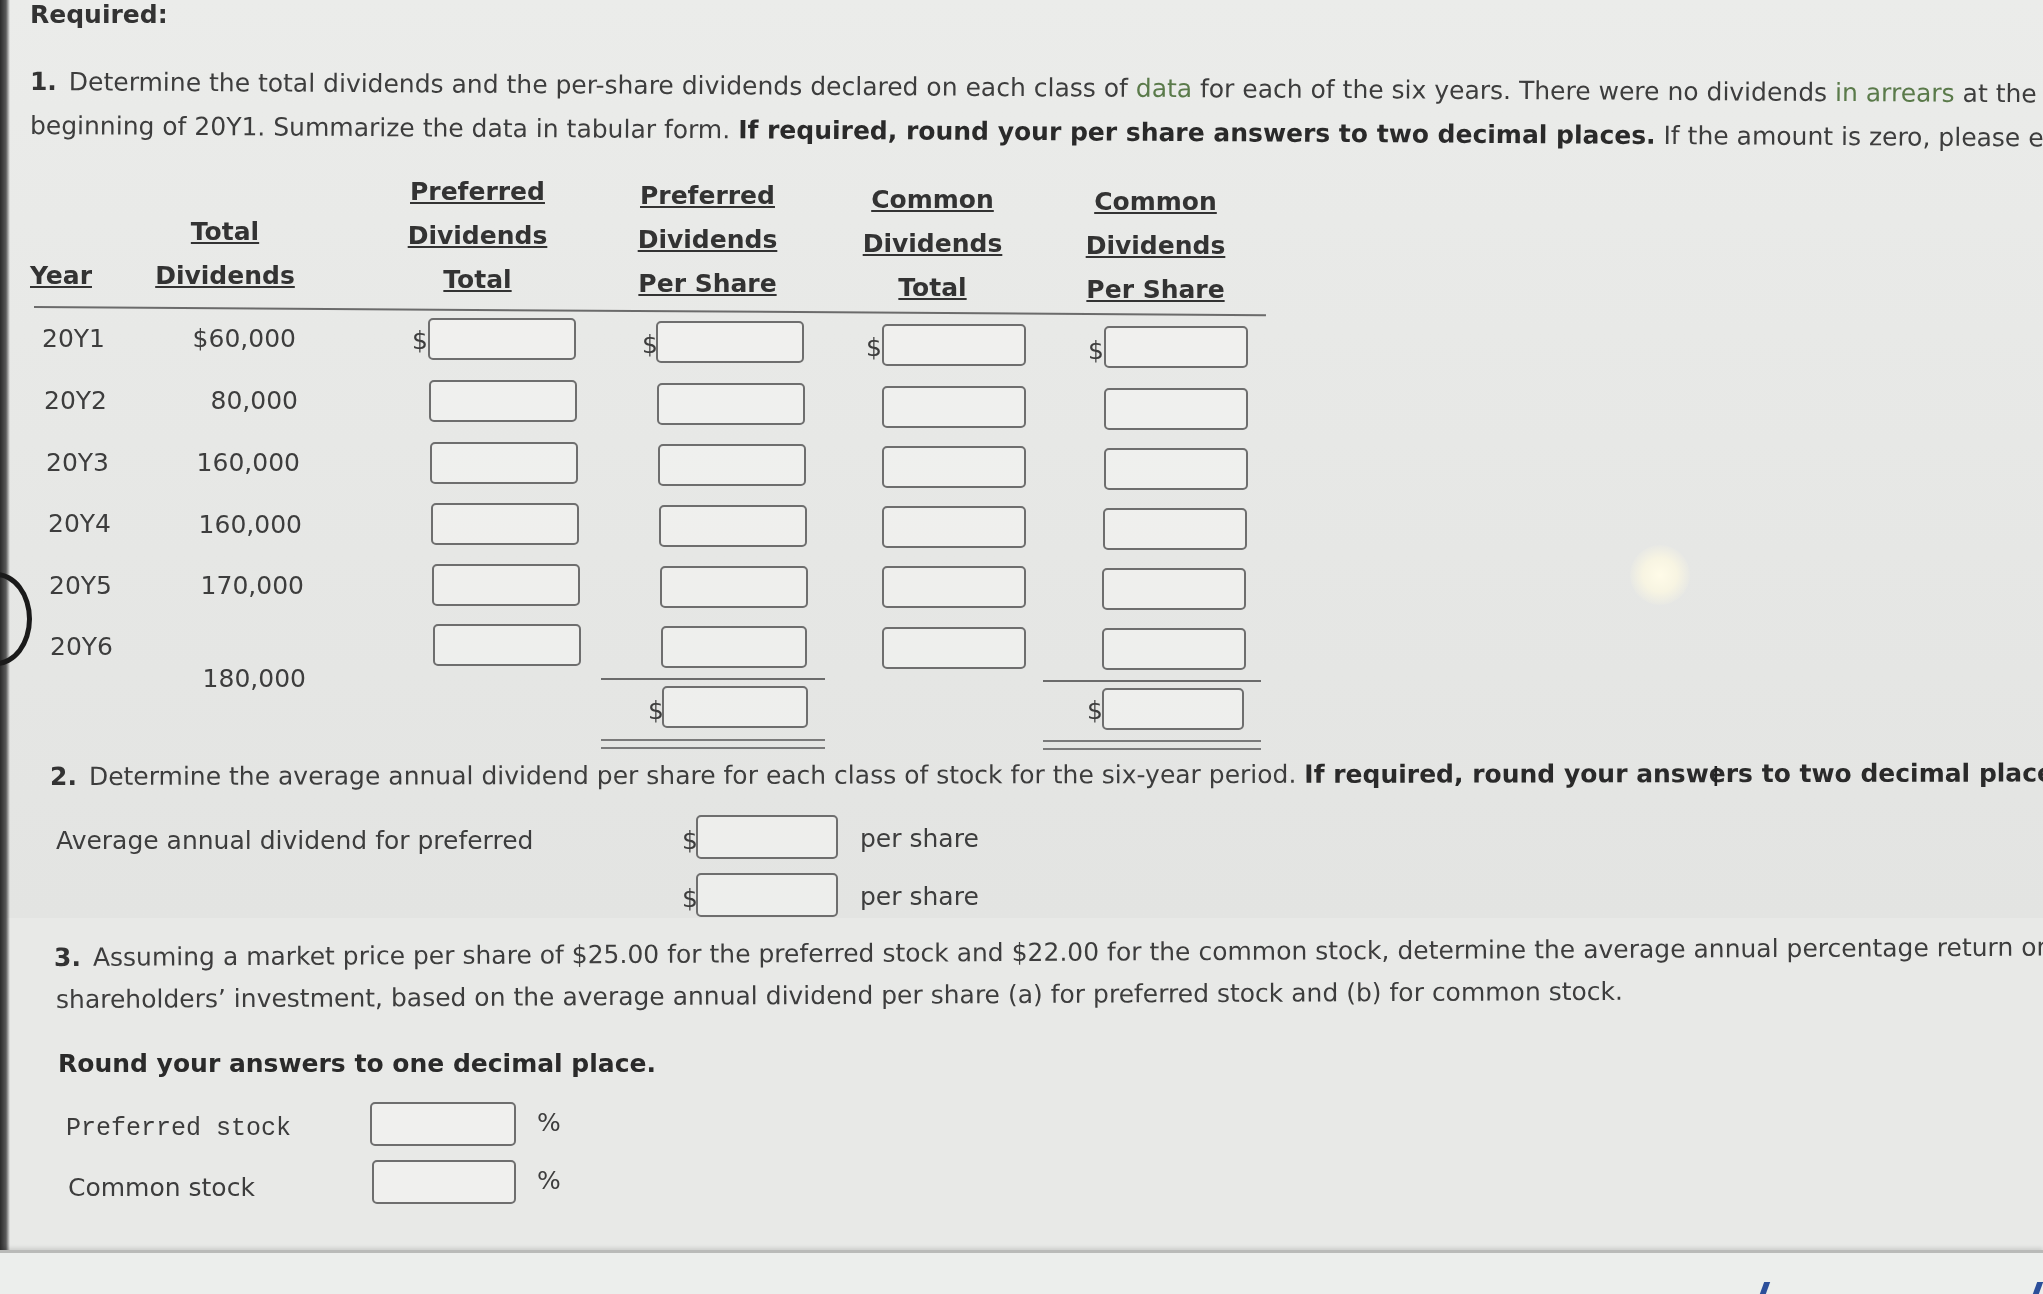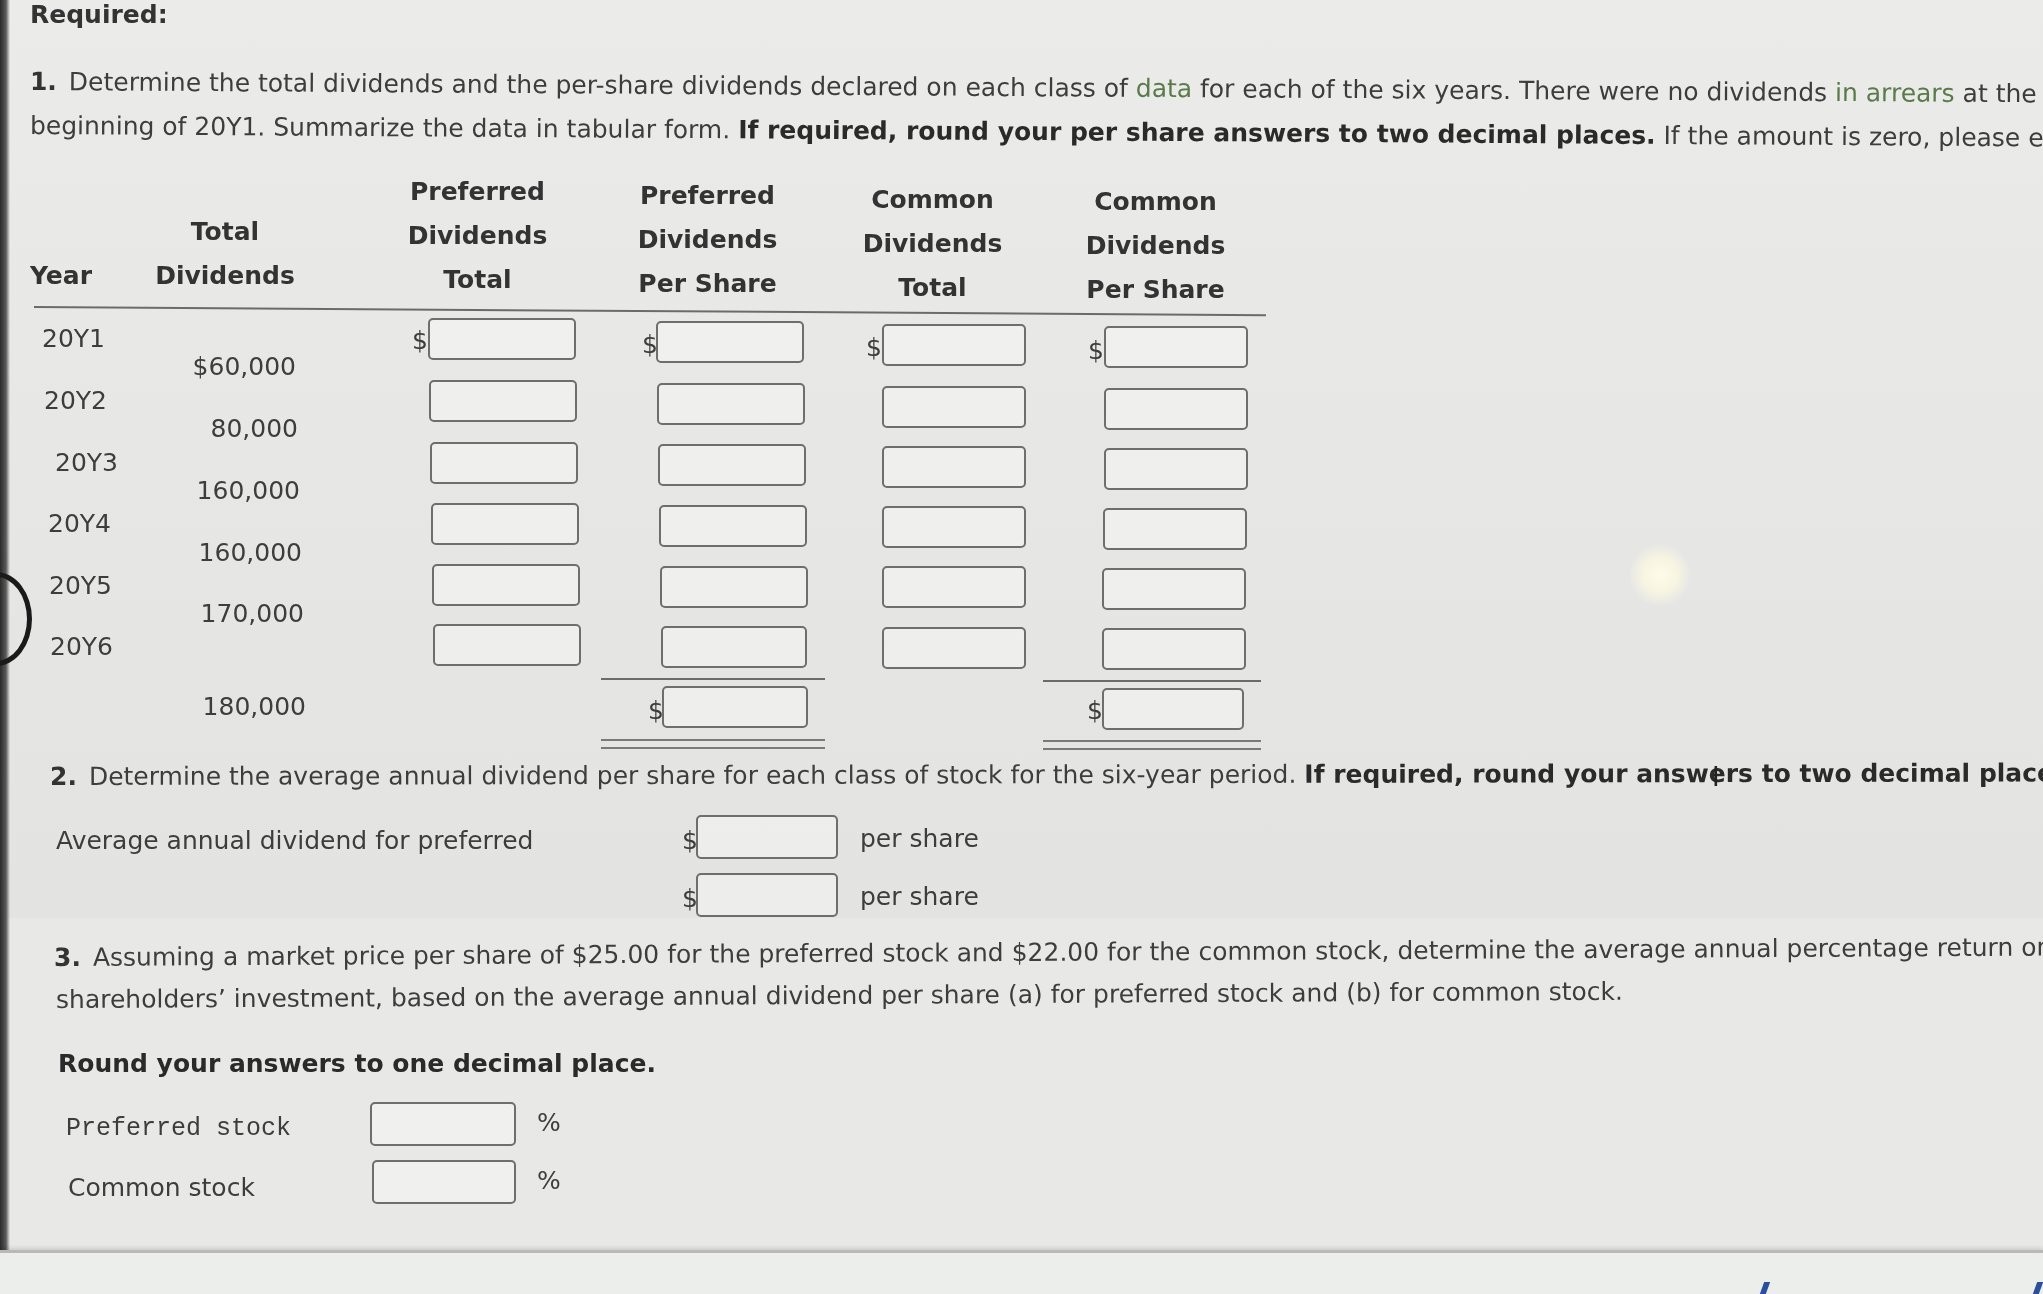--- a/index.html
+++ b/index.html
@@ -54,39 +54,40 @@
   .green { color: #5a7a4a; }
 
   
   .hdr {
     position: absolute;
     font-weight: bold;
     font-size: 25px;
     color: #333;
     text-align: center;
     line-height: 44px;
+    text-decoration: underline;
   }
   .rule {
     position: absolute;
     height: 2px;
     background: #6b6b6b;
   }
   .dbl-rule {
     position: absolute;
     height: 6px;
     border-top: 2px solid #7a7a7a;
     border-bottom: 2px solid #7a7a7a;
   }
   .cell-text {
     position: absolute;
     font-size: 25px;
     color: #3d3d3d;
     white-space: nowrap;
   }
-  .right { text-align: right; margin-top: 28px; }
+  .right { text-align: right; }
   .inbox {
     position: absolute;
     height: 42px;
     border: 2px solid #6e6e6e;
     border-radius: 5px;
     background: rgba(245,246,244,0.55);
     box-sizing: border-box;
     font-family: "DejaVu Sans", sans-serif;
     font-size: 22px;
     padding: 0 8px;
@@ -188,21 +189,21 @@
   <div class="dollar" style="left:1088px; top:336px;">$</div>
   <input class="inbox" style="left: 1104px; top: 326px; width: 144px;" value="">
 
   <div class="cell-text" style="left:44px; top:386px;">20Y2</div>
   <div class="cell-text right" style="left:150px; top:386px; width:148px;">80,000</div>
   <input class="inbox" style="left: 429px; top: 380px; width: 148px;" value="">
   <input class="inbox" style="left: 657px; top: 383px; width: 148px;" value="">
   <input class="inbox" style="left: 882px; top: 386px; width: 144px;" value="">
   <input class="inbox" style="left: 1104px; top: 388px; width: 144px;" value="">
 
-  <div class="cell-text" style="left:46px; top:448px;margin-left:9px;">20Y3</div>
+  <div class="cell-text" style="left:46px; top:448px;">20Y3</div>
   <div class="cell-text right" style="left:150px; top:448px; width:150px;">160,000</div>
   <input class="inbox" style="left: 430px; top: 442px; width: 148px;" value="">
   <input class="inbox" style="left: 658px; top: 444px; width: 148px;" value="">
   <input class="inbox" style="left: 882px; top: 446px; width: 144px;" value="">
   <input class="inbox" style="left: 1104px; top: 448px; width: 144px;" value="">
 
   <div class="cell-text" style="left:48px; top:509px;">20Y4</div>
   <div class="cell-text right" style="left:150px; top:510px; width:152px;">160,000</div>
   <input class="inbox" style="left: 431px; top: 503px; width: 148px;" value="">
   <input class="inbox" style="left: 659px; top: 505px; width: 148px;" value="">

